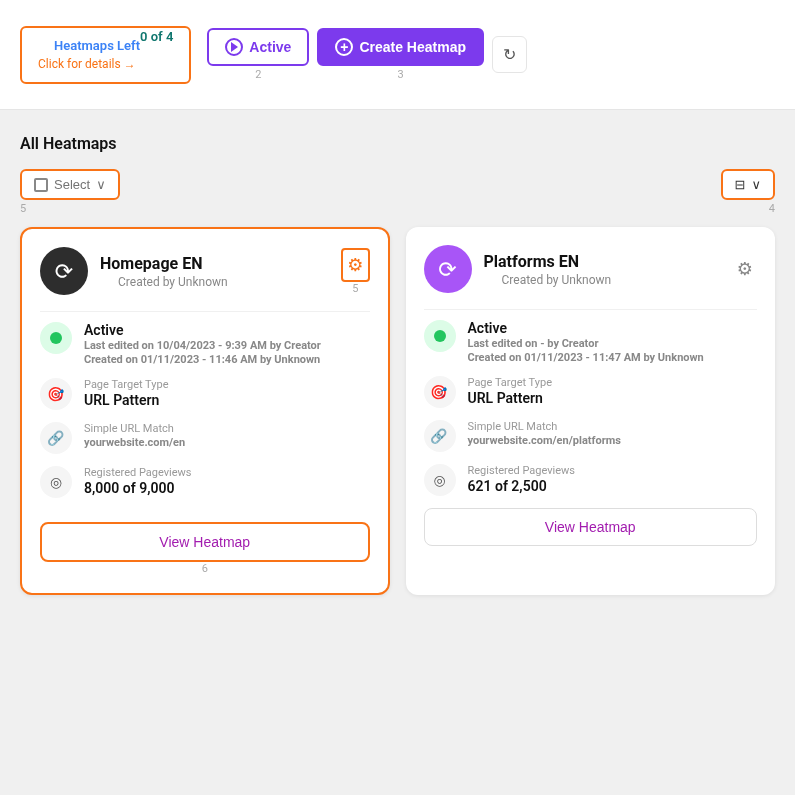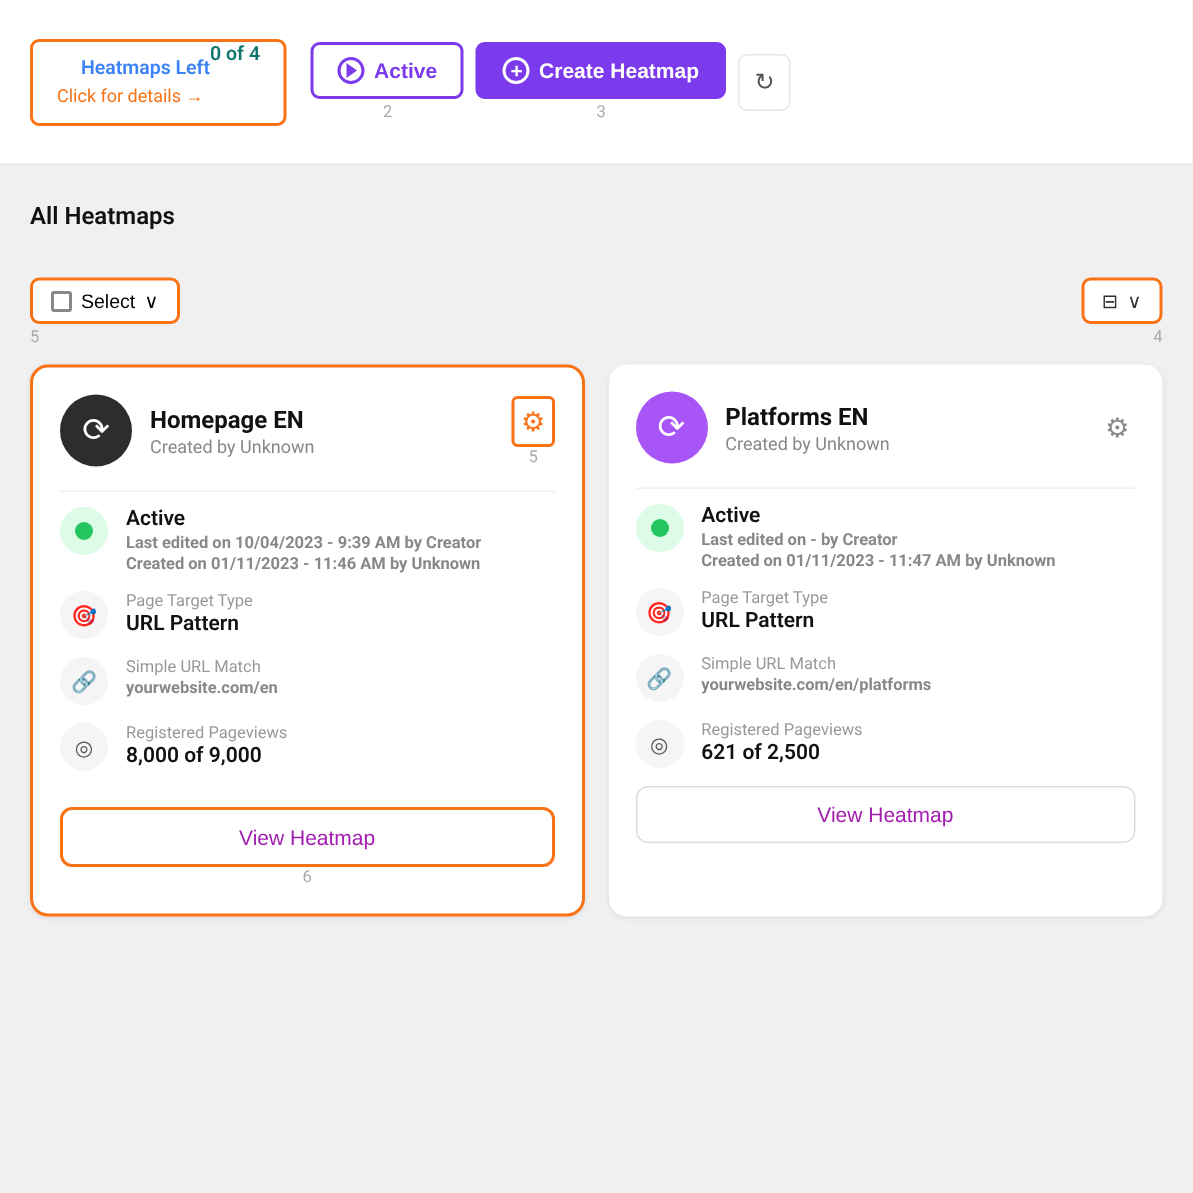--- a/index.html
+++ b/index.html
@@ -103,41 +103,41 @@
 
     .main-content {
       padding: 24px 20px;
       background: #f0f0f0;
     }
 
     .section-title {
       font-size: 16px;
       font-weight: 600;
       color: #111;
-      margin-bottom: 32px;
+      margin-bottom: 16px;
     }
 
     .toolbar {
       display: flex;
       align-items: center;
       justify-content: space-between;
       margin-bottom: 12px;
     }
 
     .select-btn {
       display: flex;
       align-items: center;
       gap: 6px;
       border: 2px solid #f97316;
       border-radius: 6px;
       padding: 6px 12px;
       background: #fff;
       cursor: pointer;
       font-size: 13px;
-      color: #000000;
+      color: #737373;
     }
 
     .checkbox-icon {
       width: 14px;
       height: 14px;
       border: 2px solid #888;
       border-radius: 2px;
       display: inline-block;
     }
 
@@ -205,20 +205,21 @@
     .card-name {
       font-size: 16px;
       font-weight: 700;
       color: #111;
     }
 
     .card-subtitle {
       font-size: 12px;
       color: #888;
       margin-top: 2px;
+      margin-left: 18px;
     }
 
     .gear-btn {
       background: none;
       border: none;
       cursor: pointer;
       color: #888;
       font-size: 18px;
       padding: 4px;
     }

